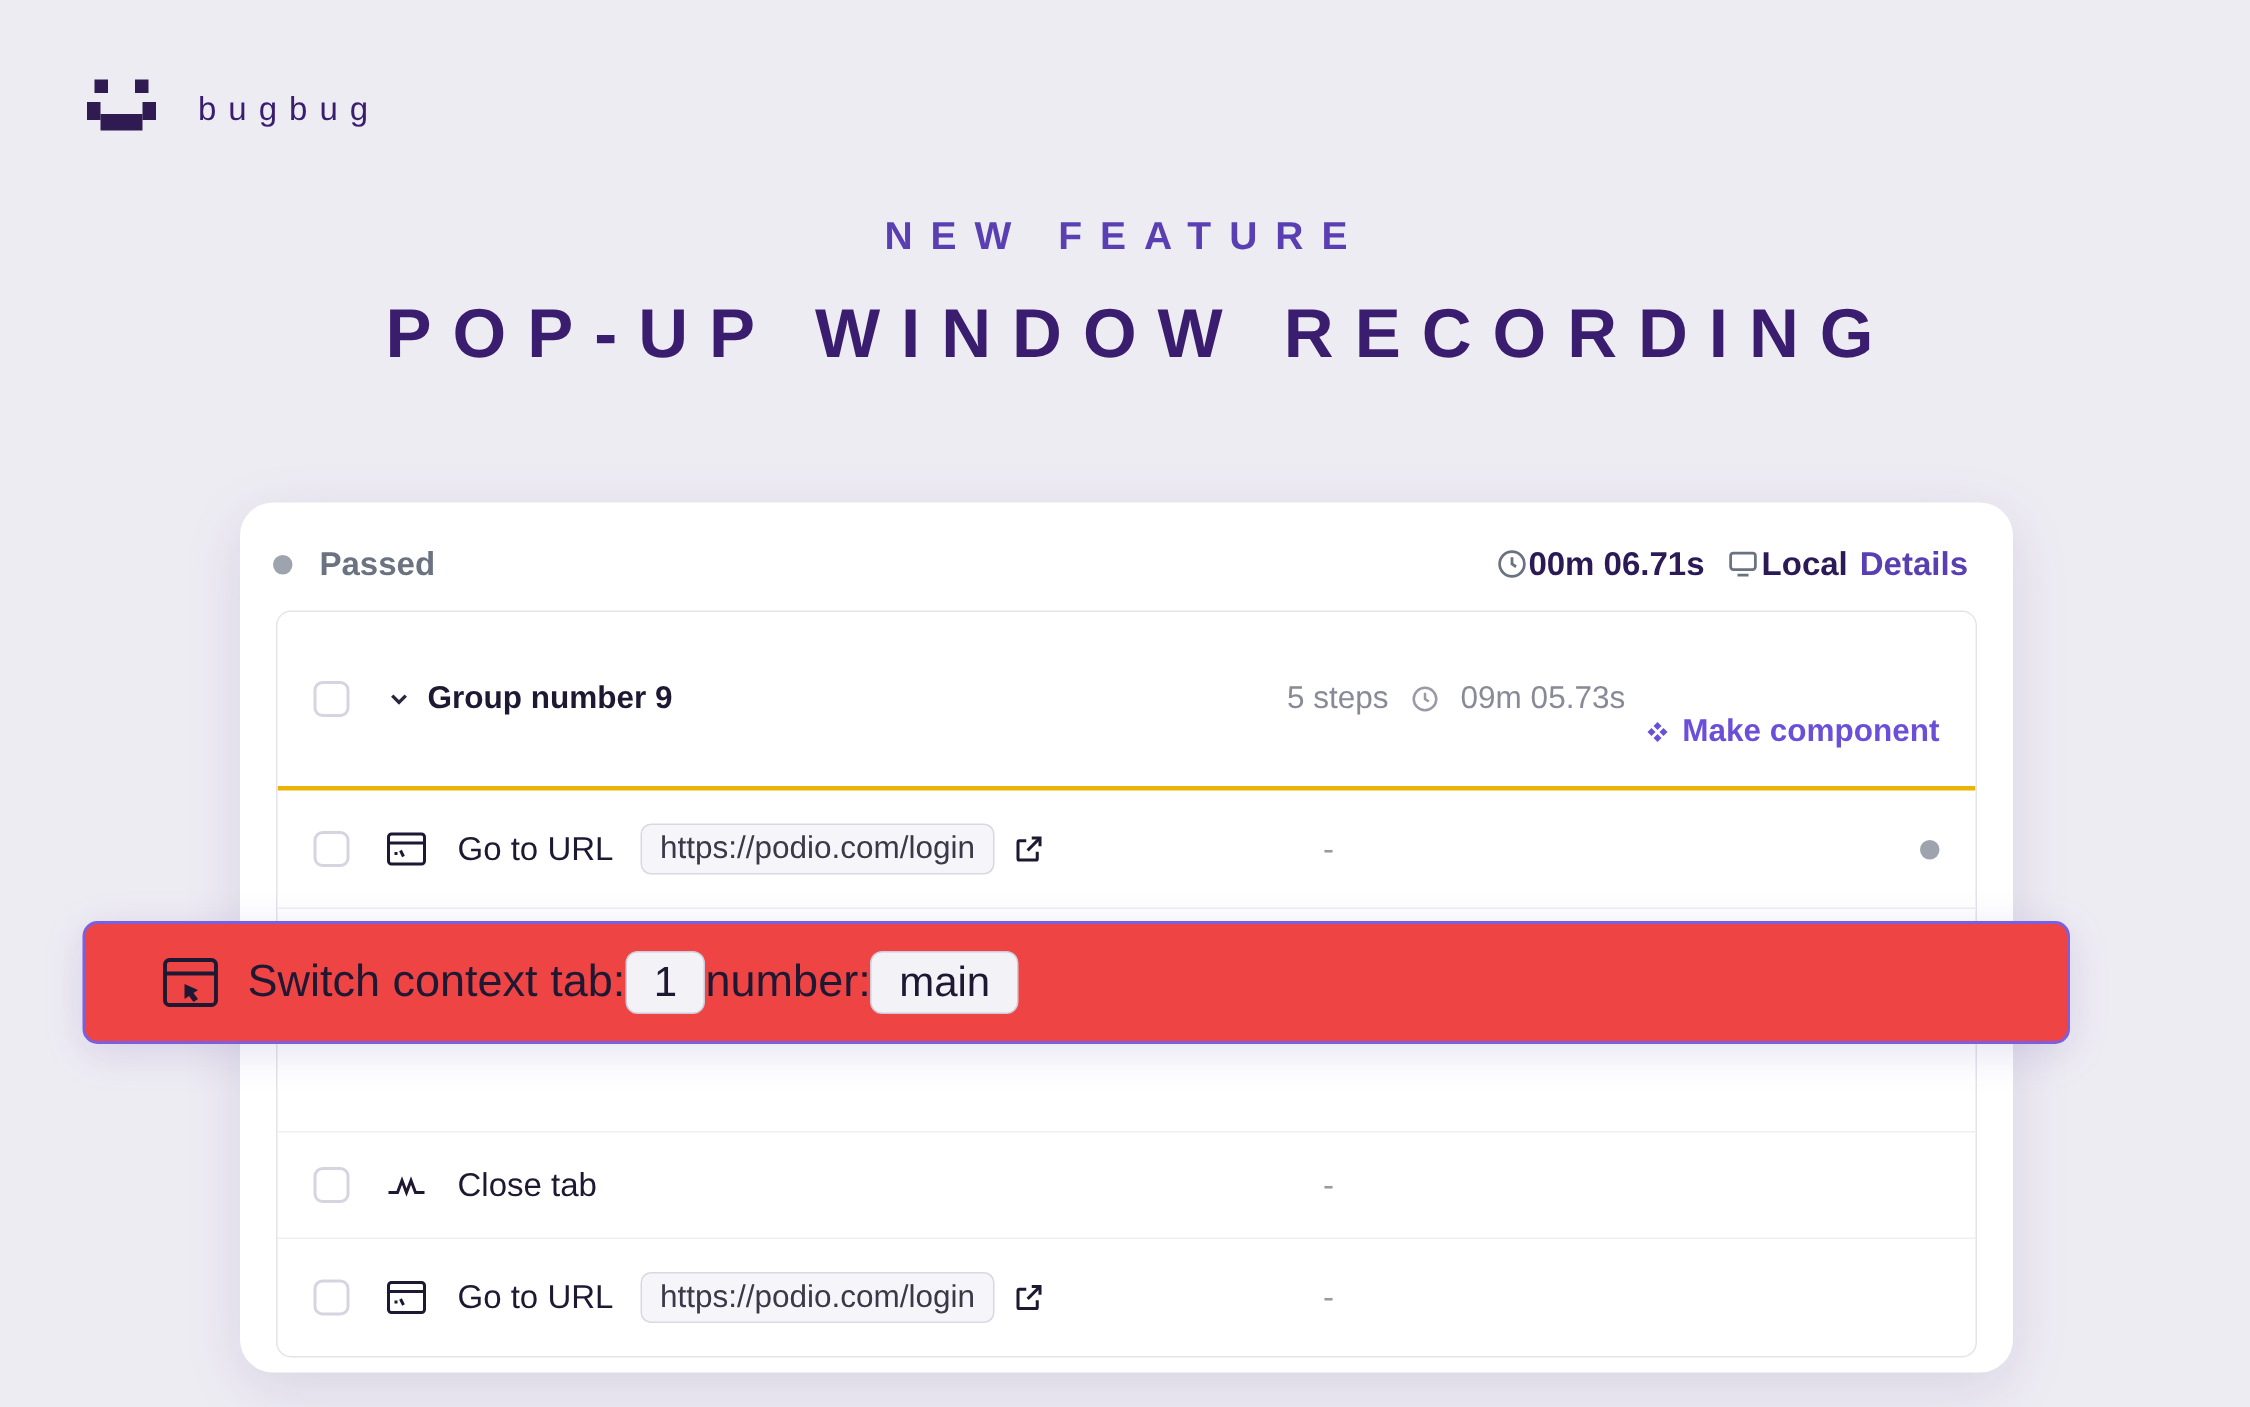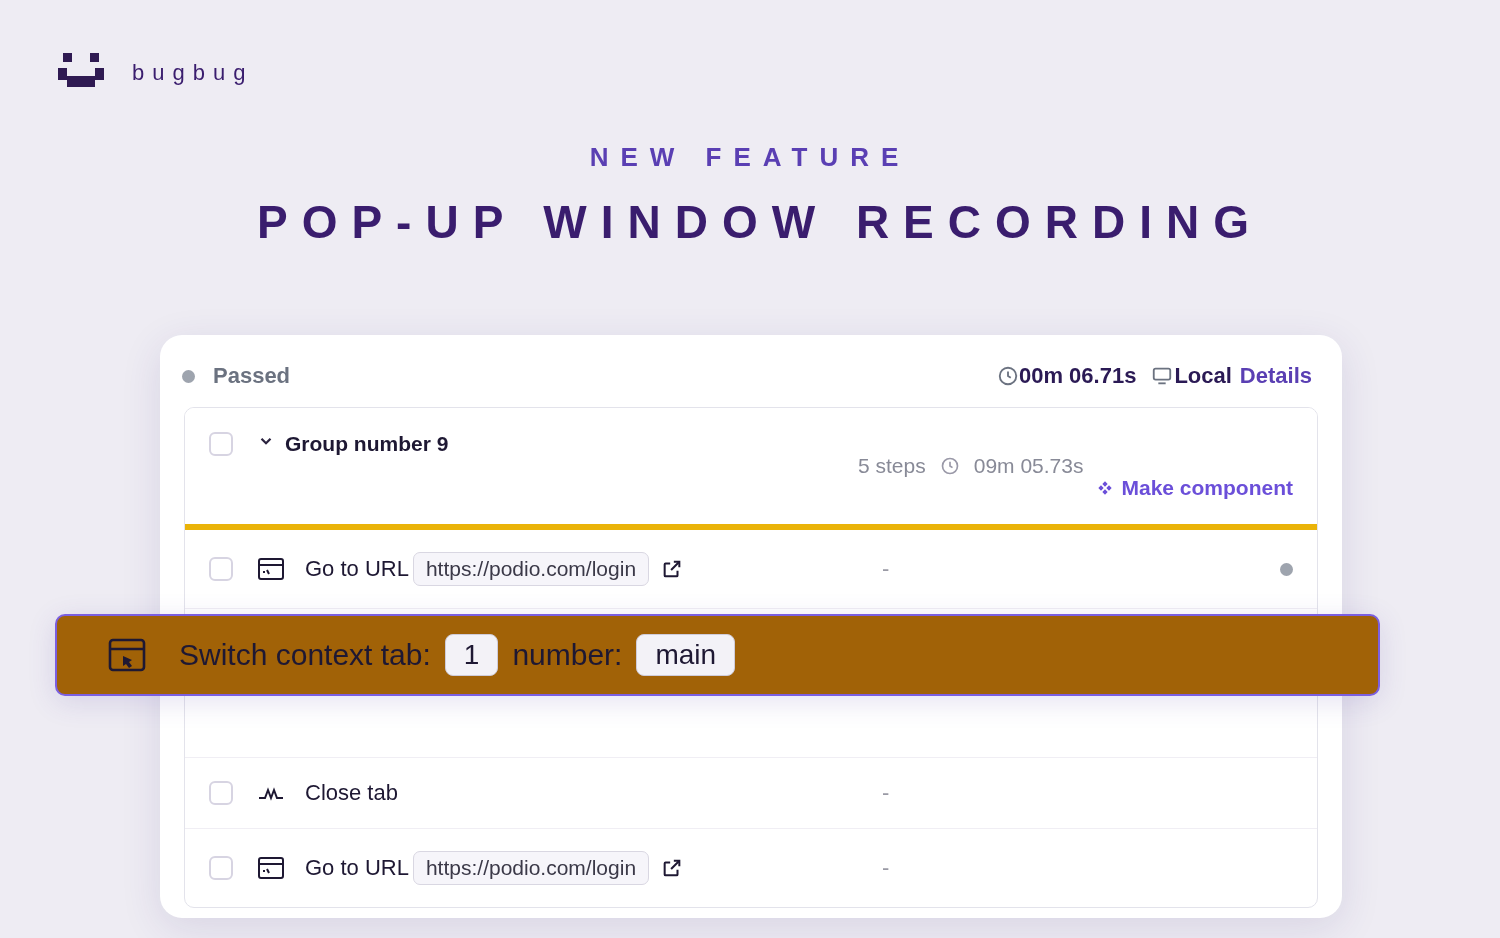--- a/index.html
+++ b/index.html
@@ -88,24 +88,24 @@
   .icon-slot { display: inline-flex; align-items: center; }
 
   .group-box {
     margin: 0 24px;
     border: 1px solid #e3e3eb;
     border-radius: 10px;
     overflow: hidden;
   }
   .group-header {
     display: flex;
-    align-items: flex-start;
+    align-items: center;
     padding: 24px 24px;
     font-size: 21px;
-    border-bottom: 6px solid #eab308;
+    border-bottom: 3px solid #eab308;
     background: #fff;
   }
   .checkbox {
     width: 24px; height: 24px;
     border: 2.5px solid #d7d4e2;
     border-radius: 6px;
     margin-right: 24px;
   }
   .chevron { margin-right: 10px; color: #2c2440; }
   .group-title { color: #1e1833; font-weight: 700; flex: 1; }
@@ -120,21 +120,21 @@
     font-size: 22px;
     color: #1e1833;
     position: relative;
   }
   .row:last-child { border-bottom: none; }
   .row .checkbox { margin-right: 24px; }
   .step-icon { margin-right: 20px; display:flex; align-items:center; width:28px; }
   .step-label { color: #1e1833; font-weight: 500; }
   .url-chip {
     display: inline-block;
-    margin-left: 4px;
+    margin-left: 18px;
     padding: 4px 12px;
     border: 1px solid #d9d7e2;
     background: #f6f5fa;
     border-radius: 7px;
     color: #3b3948;
     font-size: 21px;
   }
   .ext-icon { margin-left: 12px; }
   .dash { position: absolute; left: 697px; color: #9a9aa5; font-size: 22px;}
   .row-dot { width: 13px; height:13px; border-radius:50%; background:#9ea4ae; margin-left:auto; }
@@ -146,30 +146,29 @@
   .thumb div { background: #c5bed6; }
   .thumb div:nth-child(1){ background:#b3aac8;}
   
   
   .callout {
     position: absolute;
     top: 614px;
     left: 55px;
     right: 120px;
     height: 82px;
-    background: #a16207;
+    background: #ef4444;
     border: 2px solid #7b5fe0;
     border-radius: 10px;
     display: flex;
     align-items: center;
     padding: 0 40px 0 50px;
     font-size: 30px;
     color: #1e1833;
     box-shadow: 0 6px 28px rgba(80,60,160,0.15);
-    gap: 14px;
   }
   .chip {
     padding: 4px 18px;
     border: 1px solid #cfccda;
     background: #f3f2f7;
     border-radius: 8px;
     font-size: 28px;
   }
   .callout-icon { margin-right: 18px; }
   

